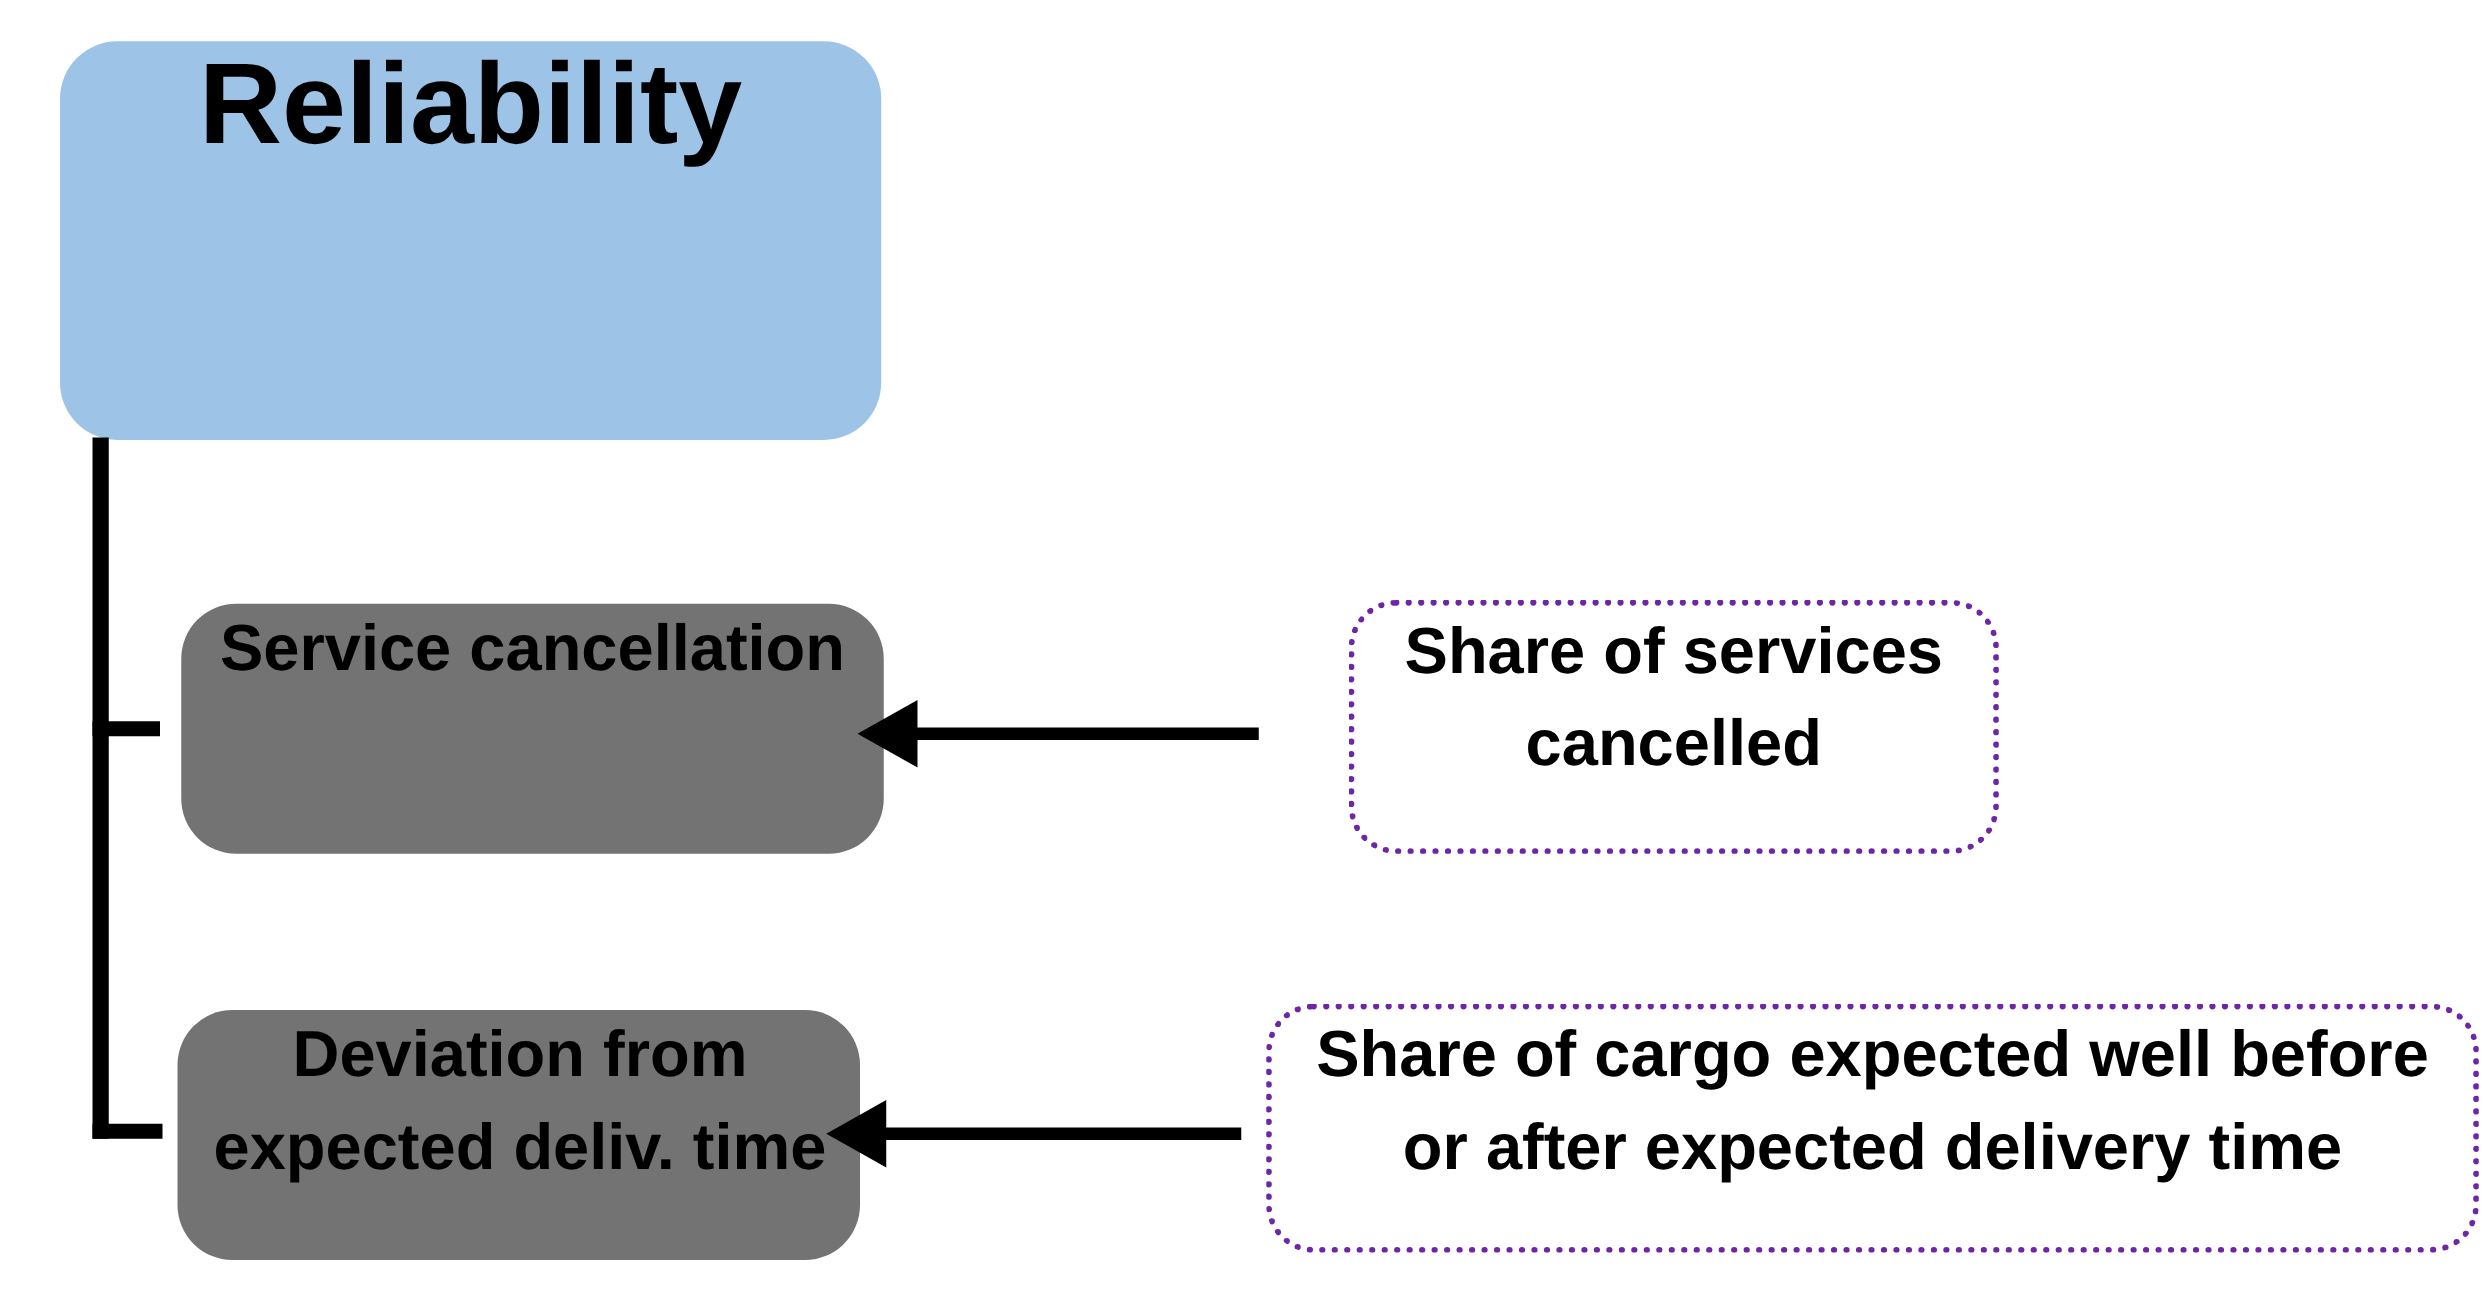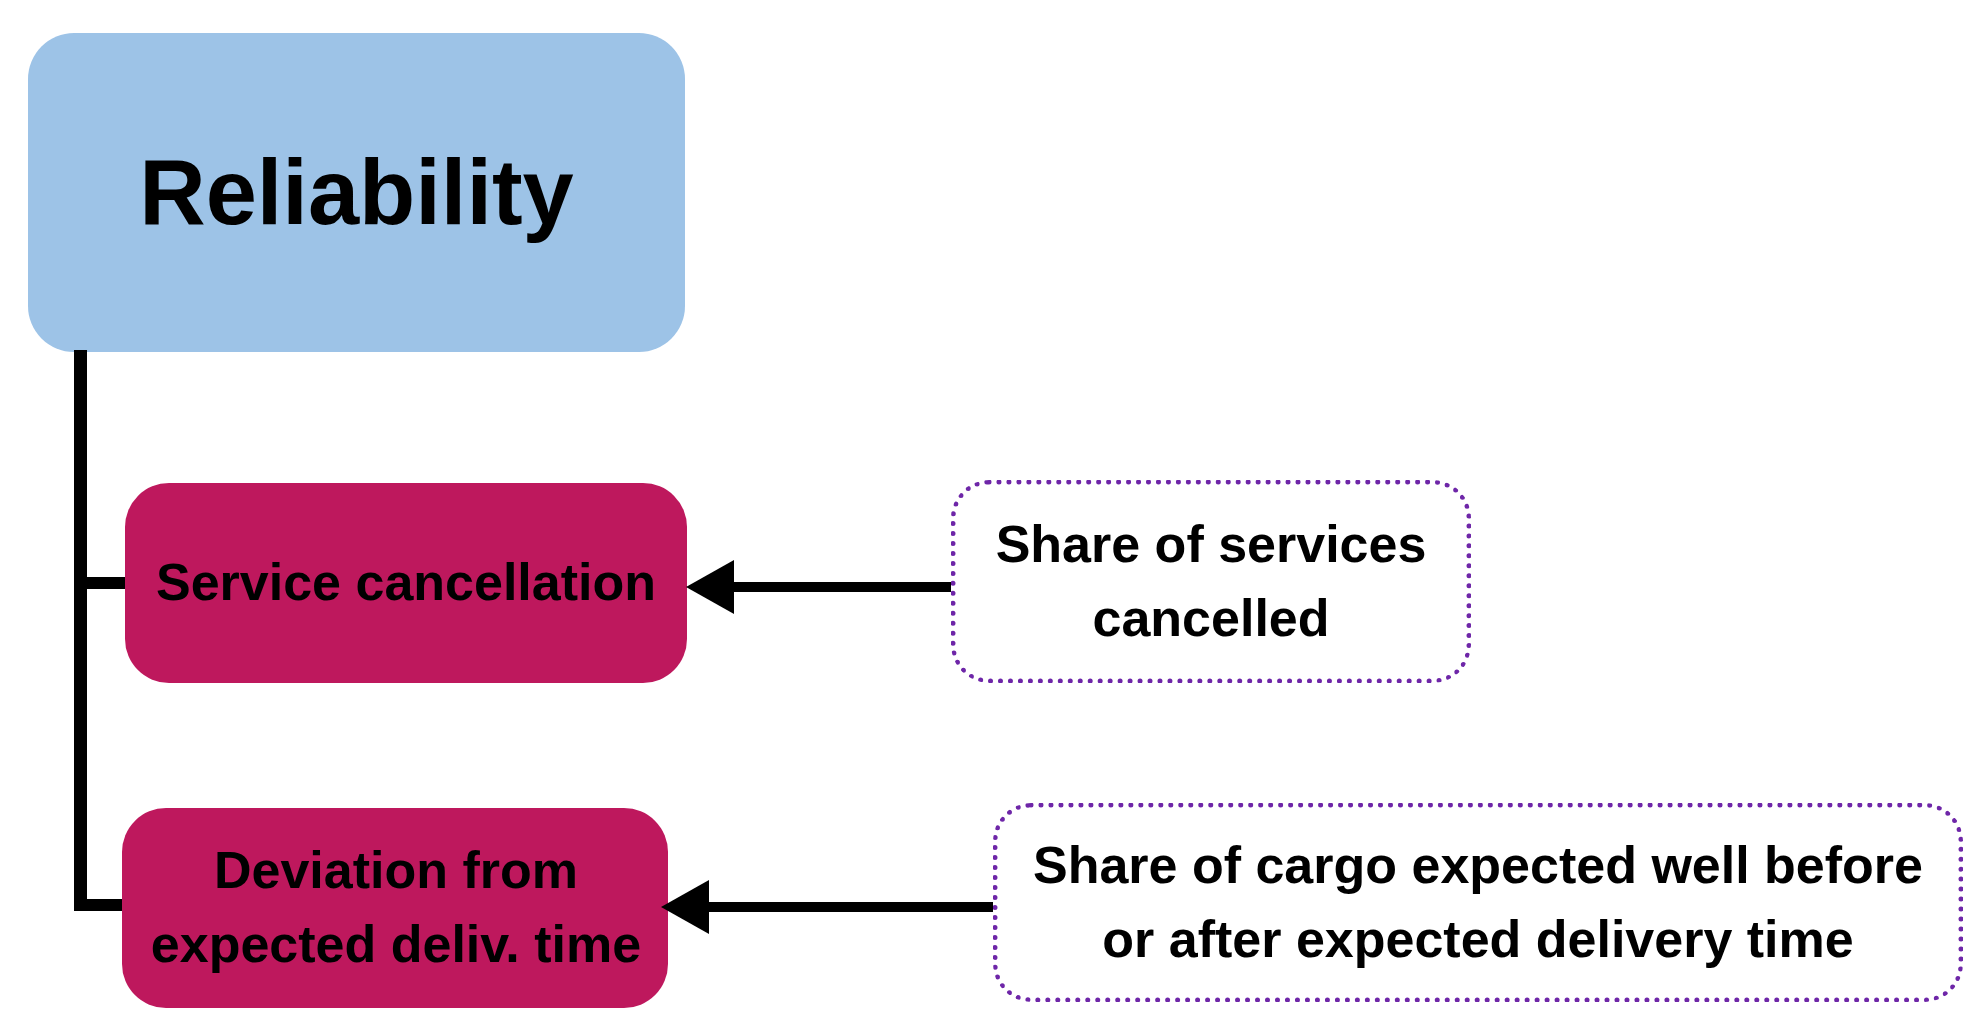--- a/index.html
+++ b/index.html
@@ -13,42 +13,42 @@
     height: 1035px;
     background: #ffffff;
     overflow: hidden;
     font-family: "Liberation Sans", "DejaVu Sans", sans-serif;
     color: #000000;
   }
   .node {
     position: absolute;
     box-sizing: border-box;
     display: flex;
-    align-items: center;
     justify-content: center;
     text-align: center;
     font-weight: 700;
     color: #000000;
+    margin-left: 20px;
   }
   .node span {
     display: block;
     width: 100%;
   }
   .category-box {
     left: 28px;
     top: 33px;
     width: 657px;
     height: 319px;
     background: #9DC3E7;
     border-radius: 46px;
     font-size: 92px;
     line-height: 1.1;
   }
   .metric-box {
-    background: #be185d;
+    background: #737373;
     border-radius: 44px;
     font-size: 52px;
     line-height: 1.42;
     padding: 0 10px;
   }
   .metric-1 {
     left: 125px;
     top: 483px;
     width: 562px;
     height: 200px;
@@ -61,21 +61,21 @@
     padding-left: 12px;
   }
   .indicator-box {
     background: #ffffff;
     border: 5px dotted #6E26A8;
     border-radius: 38px;
     font-size: 52px;
     line-height: 1.42;
   }
   .indicator-1 {
-    left: 951px;
+    left: 1059px;
     top: 480px;
     width: 520px;
     height: 203px;
     padding: 0 14px;
   }
   .indicator-2 {
     left: 993px;
     top: 803px;
     width: 970px;
     height: 199px;

